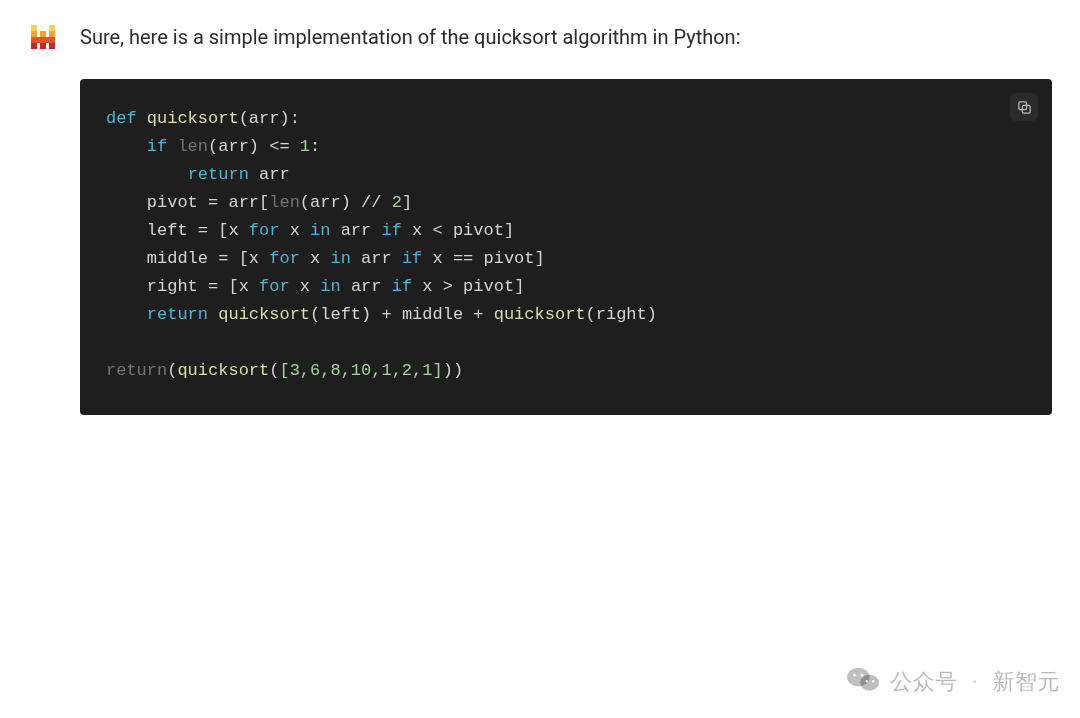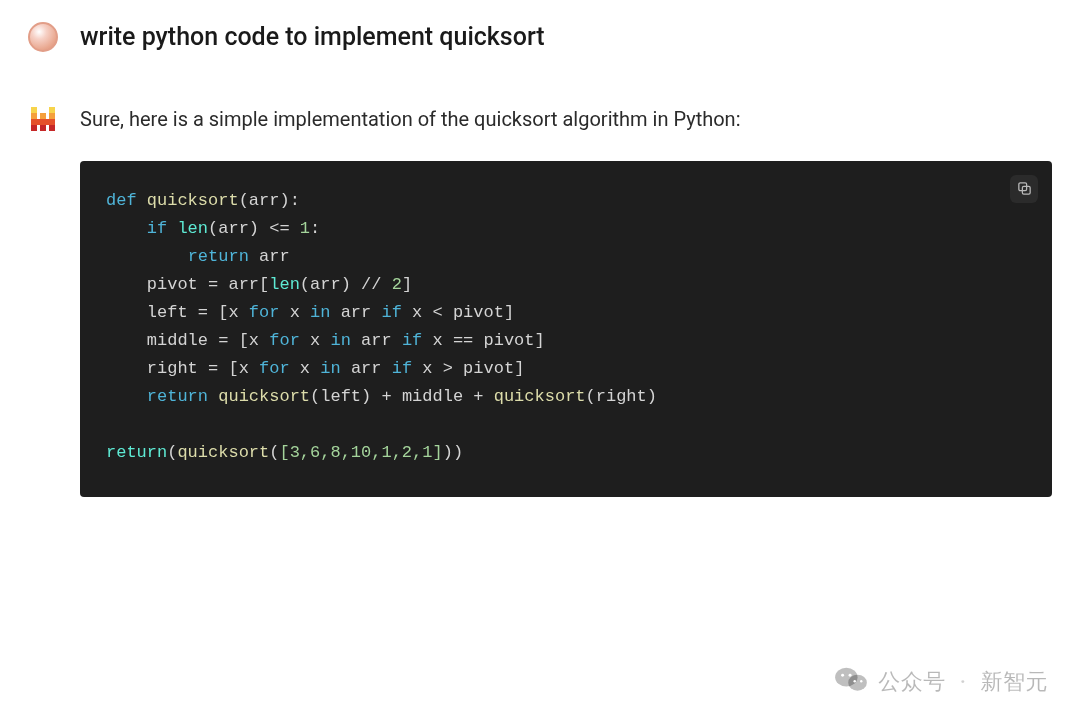--- a/index.html
+++ b/index.html
@@ -73,51 +73,47 @@
     border-radius: 6px;
     background: rgba(255,255,255,0.06);
     display: flex;
     align-items: center;
     justify-content: center;
     cursor: pointer;
   }
   .copy-btn svg { stroke: #b9b9b9; }
   .tok-kw  { color: #4fb4d8; }   
   .tok-fn  { color: #dcdcaa; }   
-  .tok-bi  { color: #5eead4; }
+  .tok-bi  { color: #737373; }
   .tok-num { color: #a4d49b; }
   .tok-var { color: #d4d4d4; }
   .tok-kw2 { color: #4fb4d8; text-align: center; }   
   pre { white-space: pre; font-family: inherit; }
 
   .watermark {
     position: absolute;
-    right: 32px;
+    right: 20px;
     bottom: 20px;
     display: flex;
     align-items: center;
     gap: 10px;
     color: rgba(0,0,0,0.28);
     font-size: 22px;
     font-weight: 500;
     letter-spacing: 0.5px;
     pointer-events: none;
   }
   .watermark .sep { color: rgba(0,0,0,0.18); margin: 0 4px; }
   .wechat-icon svg { fill: rgba(0,0,0,0.25); }
 </style>
 </head>
 <body>
 
 <div class="chat">
 
-  <div class="message user">
-    <div class="avatar"></div>
-    <div class="user-text">write python code to implement quicksort</div>
-  </div>
 
   <div class="message assistant">
     <div class="avatar">
       <svg viewBox="0 0 30 30" width="30" height="30">
         <rect x="3" y="3" width="6" height="6" fill="#f7d44c"></rect>
         <rect x="21" y="3" width="6" height="6" fill="#f7d44c"></rect>
         <rect x="3" y="9" width="6" height="6" fill="#f5a03c"></rect>
         <rect x="12" y="9" width="6" height="6" fill="#f5a03c"></rect>
         <rect x="21" y="9" width="6" height="6" fill="#f5a03c"></rect>
         <rect x="3" y="15" width="24" height="6" fill="#e5512b"></rect>

